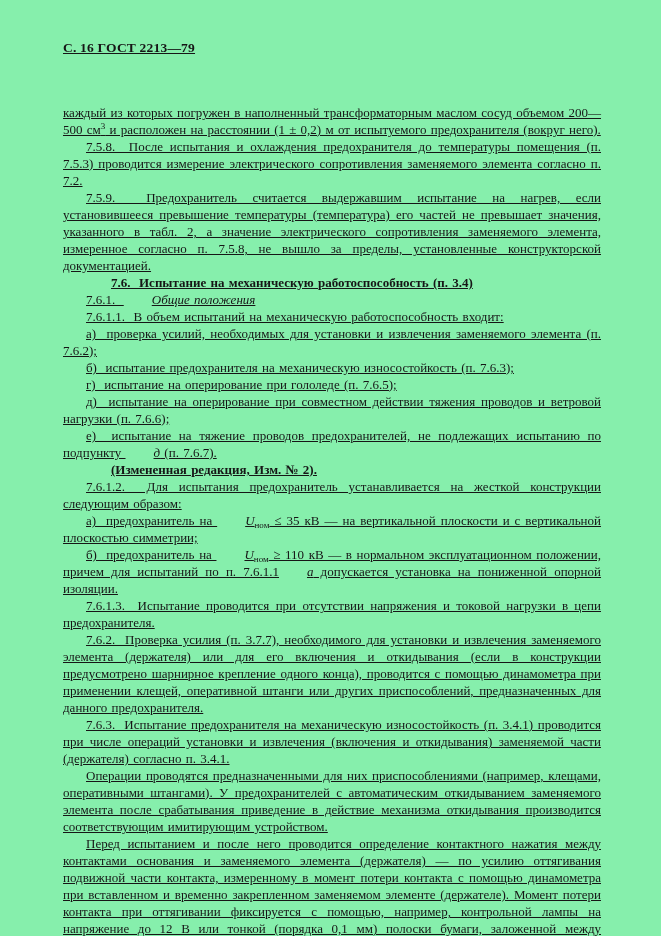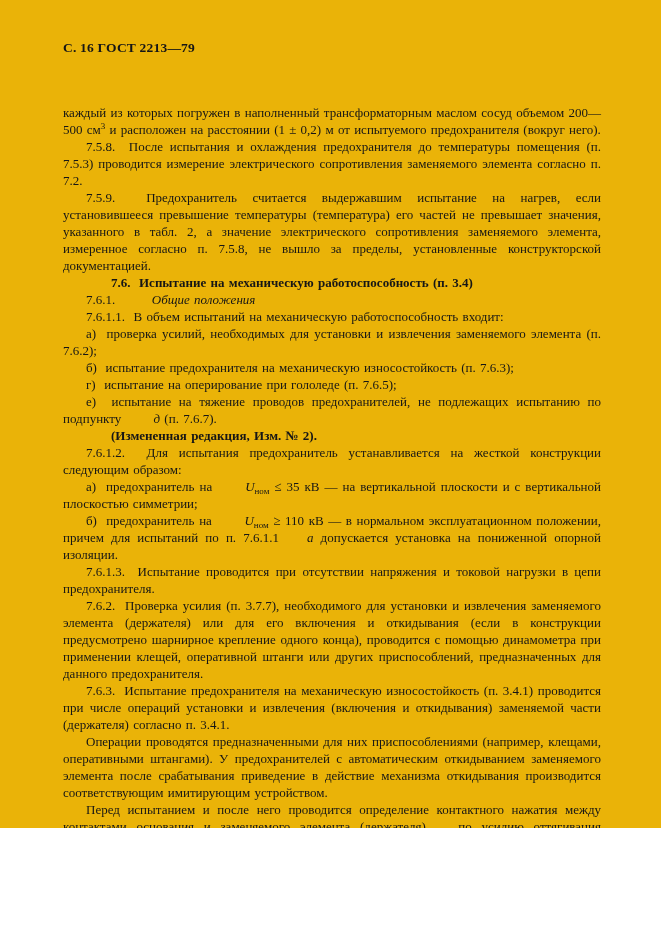--- a/index.html
+++ b/index.html
@@ -1,26 +1,27 @@
 <!DOCTYPE html>
 <html><head>
 <meta charset="utf-8">
 <style>
   html, body { margin: 0; padding: 0; }
   body { background: #ffffff; }
   .page {
     position: relative;
     width: 661px;
-    height: 828px;
-    background: #eab308;
+    height: 936px;
+    background: #86efac;
     box-sizing: border-box;
     padding: 40px 60px 0 63px;
     color: #161616;
     font-family: "Liberation Serif", "DejaVu Serif", serif;
     overflow: hidden;
+    text-decoration: underline;
   }
   .header {
     font-weight: bold;
     font-size: 13.5px;
     line-height: 16px;
     margin: 0 0 21px 0;
     letter-spacing: 0.2px;
   }
   .doc-body p.para {
     margin: 0;
@@ -48,20 +49,21 @@
   <div class="doc-body" id="doc-body">
       <p class="para noindent"><span>каждый из которых погружен в наполненный трансформаторным маслом сосуд объемом 200—500 см</span><sup>3</sup><span> и расположен на расстоянии (1 ± 0,2) м от испытуемого предохранителя (вокруг него).</span></p>
       <p class="para"><span>7.5.8.&nbsp; После испытания и охлаждения предохранителя до температуры помещения (п. 7.5.3) проводится измерение электрического сопротивления заменяемого элемента согласно п. 7.2.</span></p>
       <p class="para"><span>7.5.9.&nbsp; Предохранитель считается выдержавшим испытание на нагрев, если установившееся превышение температуры (температура) его частей не превышает значения, указанного в табл. 2, а значение электрического сопротивления заменяемого элемента, измеренное согласно п. 7.5.8, не вышло за пределы, установленные конструкторской документацией.</span></p>
       <p class="para"><span class="b">7.6.&nbsp; Испытание на механическую работоспособность (п. 3.4)</span></p>
       <p class="para"><span>7.6.1.&nbsp; </span><span class="i">Общие положения</span></p>
       <p class="para"><span>7.6.1.1.&nbsp; В объем испытаний на механическую работоспособность входит:</span></p>
       <p class="para"><span>а)&nbsp; проверка усилий, необходимых для установки и извлечения заменяемого элемента (п. 7.6.2);</span></p>
       <p class="para"><span>б)&nbsp; испытание предохранителя на механическую износостойкость (п. 7.6.3);</span></p>
       <p class="para"><span>г)&nbsp; испытание на оперирование при гололеде (п. 7.6.5);</span></p>
+      <p class="para"><span>д)&nbsp; испытание на оперирование при совместном действии тяжения проводов и ветровой нагрузки (п. 7.6.6);</span></p>
       <p class="para"><span>е)&nbsp; испытание на тяжение проводов предохранителей, не подлежащих испытанию по подпункту </span><span class="i">д</span><span> (п. 7.6.7).</span></p>
       <p class="para"><span class="b">(Измененная редакция, Изм. № 2).</span></p>
       <p class="para"><span>7.6.1.2.&nbsp; Для испытания предохранитель устанавливается на жесткой конструкции следующим образом:</span></p>
       <p class="para"><span>а)&nbsp; предохранитель на </span><span class="i">U</span><sub>ном</sub><span> ≤ 35 кВ — на вертикальной плоскости и с вертикальной плоскостью симметрии;</span></p>
       <p class="para"><span>б)&nbsp; предохранитель на </span><span class="i">U</span><sub>ном</sub><span> ≥ 110 кВ — в нормальном эксплуатационном положении, причем для испытаний по п. 7.6.1.1</span><span class="i">а</span><span> допускается установка на пониженной опорной изоляции.</span></p>
       <p class="para"><span>7.6.1.3.&nbsp; Испытание проводится при отсутствии напряжения и токовой нагрузки в цепи предохранителя.</span></p>
       <p class="para"><span>7.6.2.&nbsp; Проверка усилия (п. 3.7.7), необходимого для установки и извлечения заменяемого элемента (держателя) или для его включения и откидывания (если в конструкции предусмотрено шарнирное крепление одного конца), проводится с помощью динамометра при применении клещей, оперативной штанги или других приспособлений, предназначенных для данного предохранителя.</span></p>
       <p class="para"><span>7.6.3.&nbsp; Испытание предохранителя на механическую износостойкость (п. 3.4.1) проводится при числе операций установки и извлечения (включения и откидывания) заменяемой части (держателя) согласно п. 3.4.1.</span></p>
       <p class="para"><span>Операции проводятся предназначенными для них приспособлениями (например, клещами, оперативными штангами). У предохранителей с автоматическим откидыванием заменяемого элемента после срабатывания приведение в действие механизма откидывания производится соответствующим имитирующим устройством.</span></p>
       <p class="para"><span>Перед испытанием и после него проводится определение контактного нажатия между контактами основания и заменяемого элемента (держателя) — по усилию оттягивания подвижной части контакта, измеренному в момент потери контакта с помощью динамометра при вставленном и временно закрепленном заменяемом элементе (держателе). Момент потери контакта при оттягивании фиксируется с помощью, например, контрольной лампы на напряжение до 12 В или тонкой (порядка 0,1 мм) полоски бумаги, заложенной между контактными поверхностями и освобождающейся в момент потери контакта.</span></p>

